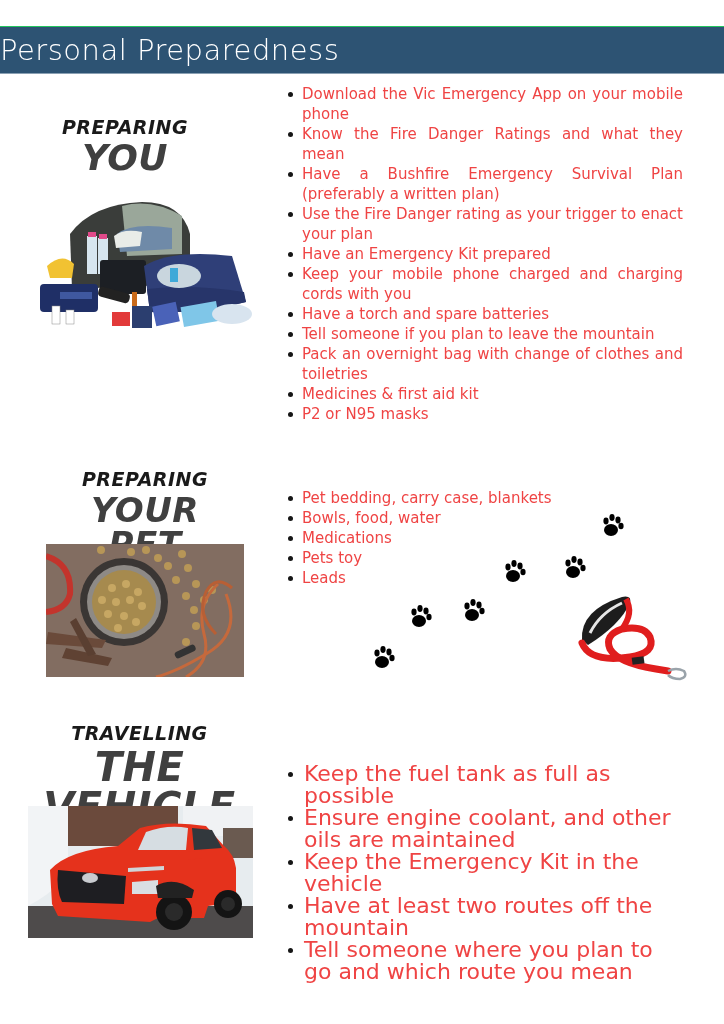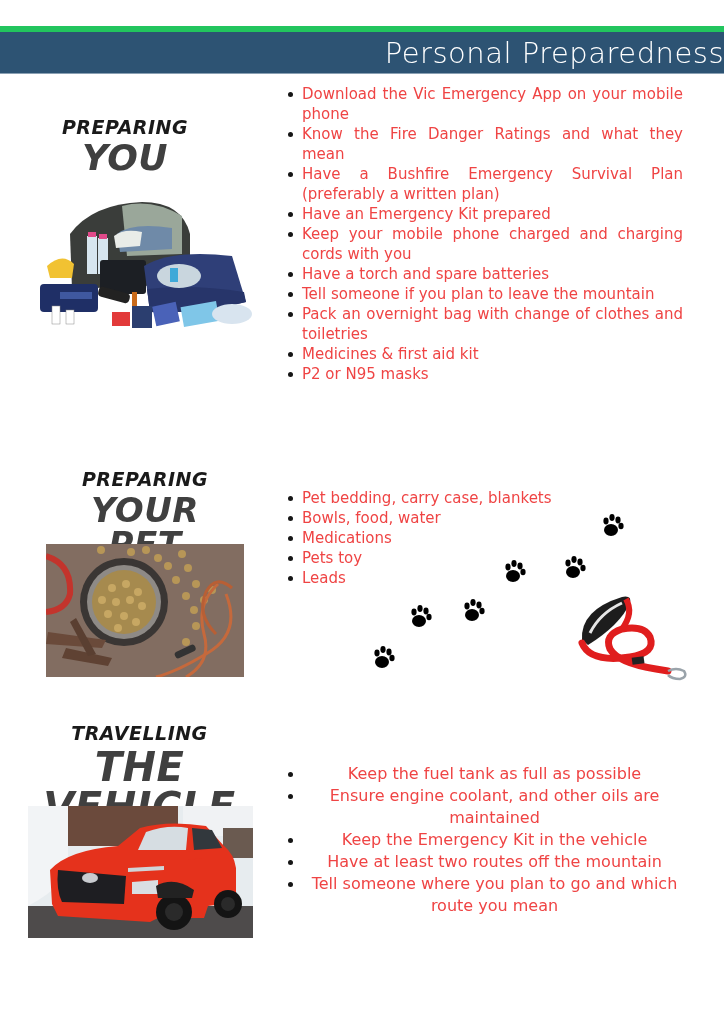--- a/index.html
+++ b/index.html
@@ -1,22 +1,22 @@
 <!DOCTYPE html>
 <html><head>
 <meta charset="utf-8">
 <style>
   * { box-sizing: border-box; margin: 0; padding: 0; }
   html, body { width: 724px; height: 1024px; background: #ffffff; overflow: hidden; }
   body { position: relative; font-family: "Liberation Sans", "DejaVu Sans", sans-serif; color: #111; }
 
   .header-bar {
     position: absolute; left: 0; top: 26px; width: 724px; height: 48px;
-    background: #2d5373; border-top: 6px solid #22c55e; border-bottom: 1px solid #8aa0b3;
-    display: flex; align-items: center; justify-content: flex-end;
+    background: #2d5373; border-top: 1px solid #22c55e; border-bottom: 1px solid #8aa0b3;
+    display: flex; align-items: center; justify-content: flex-start;
   }
   .header-title {
     color: #ffffff; font-family: "DejaVu Sans", sans-serif; font-weight: 300;
     font-size: 29px; letter-spacing: 0.5px;
   }
 
   .section-heading { position: absolute; text-align: center; }
   .heading-small {
     display: block; font-family: "DejaVu Sans", sans-serif; font-weight: bold; font-style: italic;
     color: #1a1a1a; letter-spacing: 0.5px; transform: scaleY(1.05);
@@ -31,21 +31,21 @@
   ul.bullets { position: absolute; list-style: none; }
   ul.bullets li {
     position: relative; padding-left: 17px; font-family: "DejaVu Sans", sans-serif;
     font-size: 15px; line-height: 20px; color: #ef4444;
   }
   ul.bullets.justify li { text-align: justify; text-align-last: left; }
   ul.bullets li::before {
     content: ""; position: absolute; left: 3px; top: 8px; width: 5px; height: 5px;
     border-radius: 50%; background: #161616;
   }
-  ul.vehicle li { font-size: 16px; line-height: 22px; padding-left: 19px; text-align: center; }
+  ul.vehicle li { font-size: 22px; line-height: 22px; padding-left: 19px; }
   ul.vehicle li::before { top: 9px; }
 
   .paw { position: absolute; width: 26px; height: 26px; }
 </style>
 </head>
 <body>
 
 <div class="header-bar">
   <h1 class="header-title">Personal Preparedness</h1>
 </div>
@@ -94,20 +94,21 @@
     <rect x="150" y="110" width="36" height="20" fill="#7fc6e8" transform="rotate(-10 168 120)"></rect>
 
     <ellipse cx="200" cy="120" rx="20" ry="10" fill="#d8e4ef"></ellipse>
   </svg>
 </div>
 
 <ul class="bullets justify" style="left:285px; top:84px; width:398px;">
   <li>Download the Vic Emergency App on your mobile phone</li>
   <li>Know the Fire Danger Ratings and what they mean</li>
   <li>Have a Bushfire Emergency Survival Plan (preferably a written plan)</li>
+  <li>Use the Fire Danger rating as your trigger to enact your plan</li>
   <li>Have an Emergency Kit prepared</li>
   <li>Keep your mobile phone charged and charging cords with you</li>
   <li>Have a torch and spare batteries</li>
   <li>Tell someone if you plan to leave the mountain</li>
   <li>Pack an overnight bag with change of clothes and toiletries</li>
   <li>Medicines &amp; first aid kit</li>
   <li>P2 or N95 masks</li>
 </ul>
 
 <div class="section-heading" style="left:50px; top:468px; width:190px;">

